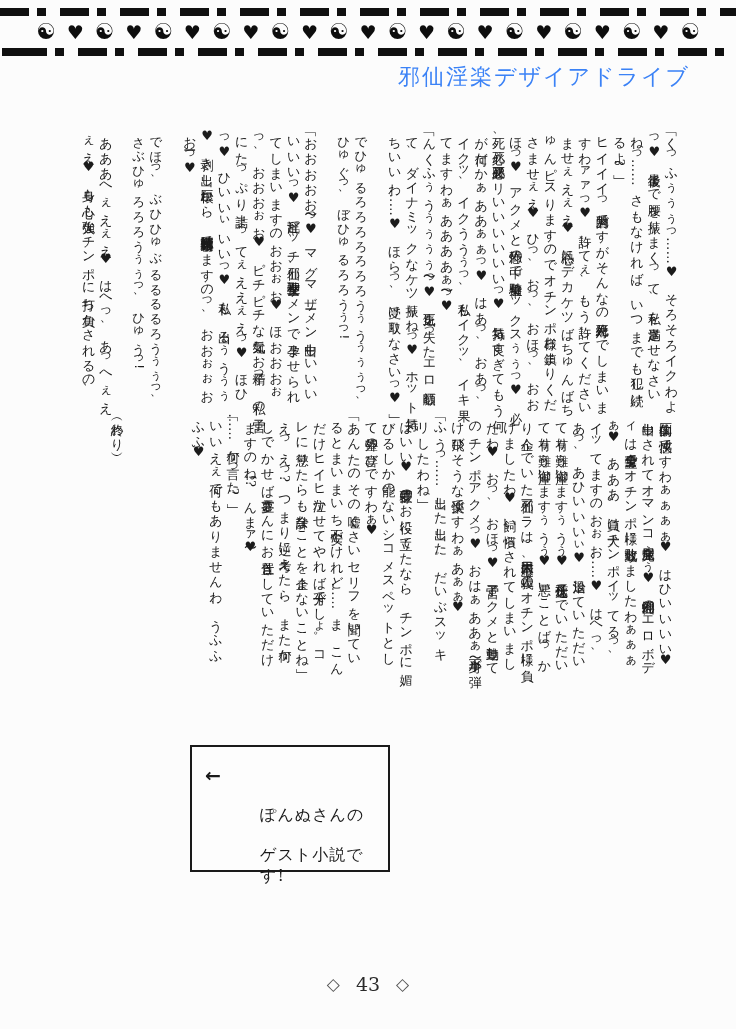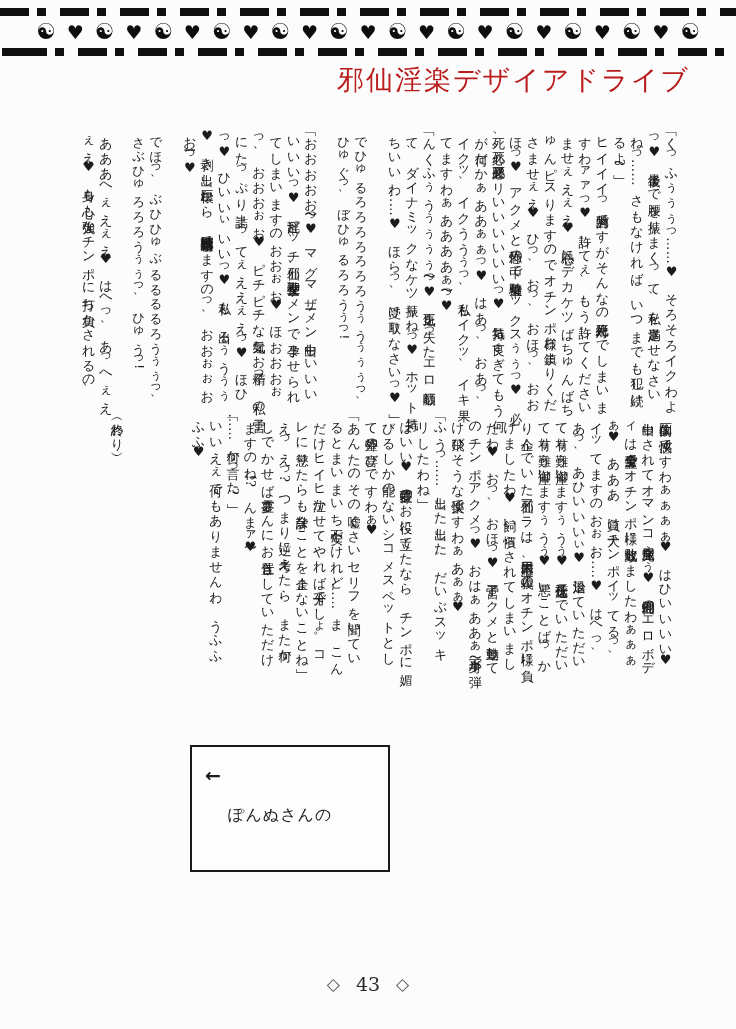--- a/index.html
+++ b/index.html
@@ -21,21 +21,21 @@
     height:28px;display:flex;justify-content:space-between;align-items:center;
     padding:0 36px;margin:2px 0;
   }
   .bsym{line-height:1;color:#0d0d0d;}
   .bsym.yy{font-size:22px;font-family:"DejaVu Sans",sans-serif;}
   .bsym.heart{font-size:19px;font-family:"DejaVu Sans",sans-serif;}
   
   #title{
     position:absolute;top:62px;right:46px;
     font-family:"DejaVu Sans","Liberation Sans",sans-serif;
-    font-size:27px;font-weight:400;letter-spacing:2px;color:#b91c1c;
+    font-size:22px;font-weight:400;letter-spacing:2px;color:#3b82f6;
     white-space:nowrap;
   }
   
   .vband{
     position:absolute;
     writing-mode:vertical-rl;text-orientation:mixed;
     font-size:13px;line-height:17.3px;letter-spacing:0.5px;
     color:#1b1b1b;
   }
   .vband p{margin:0;}
@@ -46,21 +46,21 @@
   #band1{top:128px;right:56px;height:283px;width:648px;}
   #band2{top:413px;right:62px;height:257px;width:548px;}
   
   #notice{
     position:absolute;left:190px;top:745px;width:196px;height:123px;
     border:2px solid #1a1a1a;background:#fdfdfd;
     color:#1a1a1a;font-size:16px;
   }
   #notice .row1{display:flex;align-items:center;gap:15px;padding:17px 0 0 13px;}
   #notice .arrow{font-family:"DejaVu Sans",sans-serif;font-size:19px;font-weight:bold;}
-  #notice .nline{padding-left:36px;margin-top:19px;letter-spacing:1px;}
+  #notice .nline{padding-left:68px;margin-top:19px;letter-spacing:1px;}
   #notice .line1-text{letter-spacing:1px;}
   
   #pagenum{
     position:absolute;left:0;right:0;bottom:34px;
     display:flex;justify-content:center;align-items:center;gap:16px;
     font-size:19px;color:#2a2a2a;
   }
   .diamond{font-family:"DejaVu Sans",sans-serif;font-size:17px;color:#555;}
 </style>
 </head>
@@ -117,19 +117,20 @@
     <p>「……何か言った?」</p>
     <p>いいえぇ何でもありませんわ、うふふふふ♥</p>
     <p style="margin-block-start: 64px;">（終わり）</p>
   </div>
 
 <div id="notice">
   <div class="row1">
     <span class="arrow">←</span>
   </div>
   <div class="nline">ぽんぬさんの</div>
+  <div class="nline">ゲスト小説です!</div>
 </div>
 
 <div id="pagenum">
   <span class="diamond">◇</span>
   <span>43</span>
   <span class="diamond">◇</span>
 </div>
 
 </body></html>

